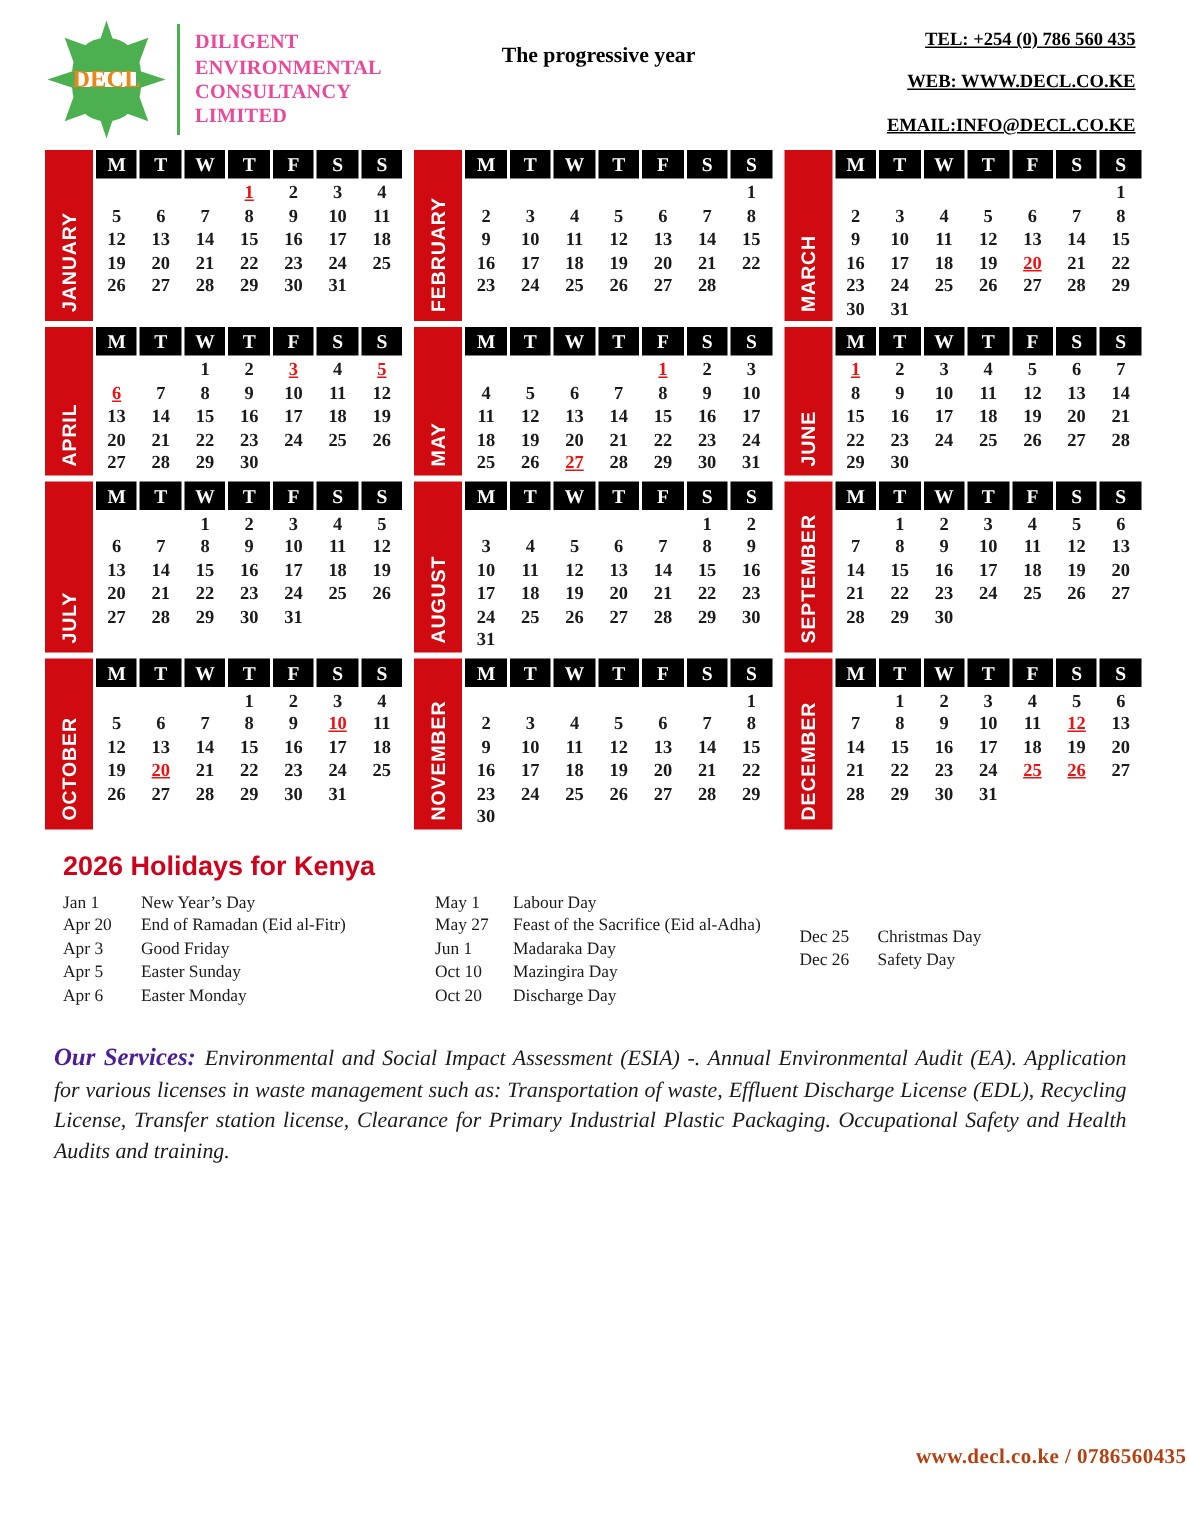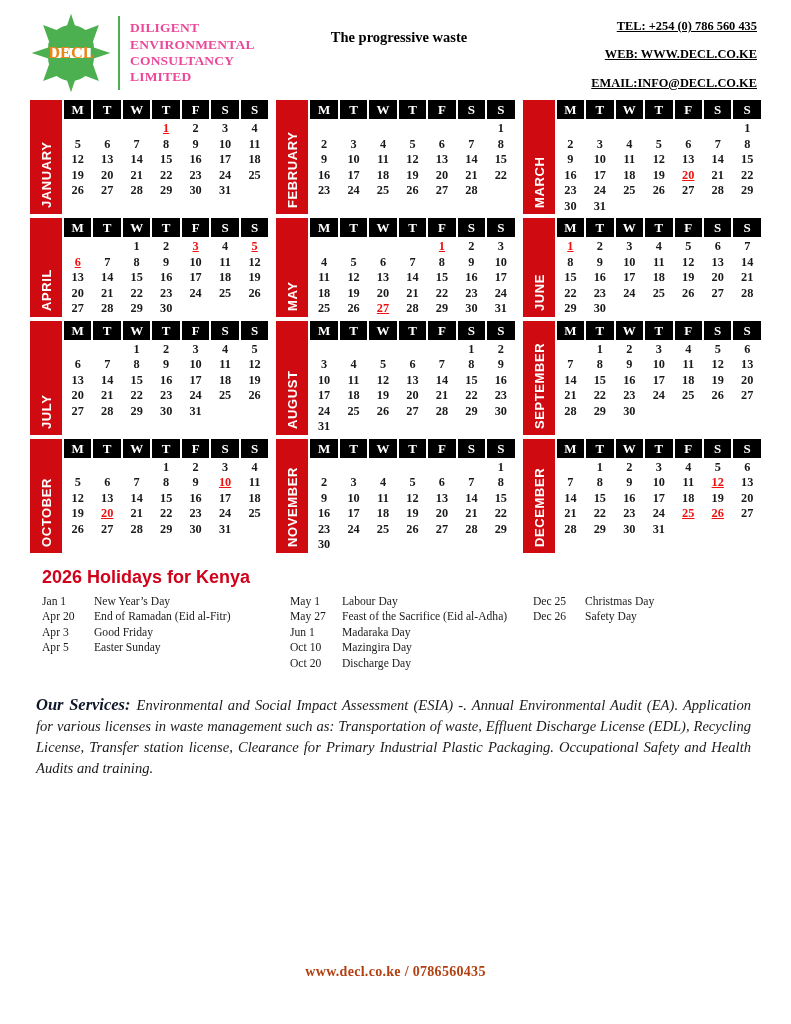--- a/index.html
+++ b/index.html
@@ -171,20 +171,21 @@
     font-weight: bold;
     font-size: 18px;
     margin-bottom: 6px;
   }
   .holidays-cols {
     display: flex;
   }
   .hol-col {
     display: flex;
     flex-direction: column;
+    justify-content: center;
   }
   .hol-col.c1 { flex: 0 0 248px; }
   .hol-col.c2 { flex: 0 0 243px; }
   .hol-col.c3 { flex: 1 1 auto; }
   .hol-item {
     display: flex;
     font-family: "Liberation Serif", serif;
     font-size: 11.6px;
     line-height: 15.5px;
     color: #1a1a1a;
@@ -200,34 +201,34 @@
   .services {
     padding: 22px 40px 0 36px;
     font-family: "Liberation Serif", serif;
     font-style: italic;
     font-size: 14.6px;
     line-height: 1.42;
     text-align: justify;
     color: #1a1a1a;
   }
   .services-label {
-    color: #0f172a;
+    color: #4c1d95;
     font-weight: bold;
     font-style: italic;
     font-size: 16.5px;
     margin-right: 6px;
   }
 
   
   .footer {
     position: absolute;
     left: 0;
     right: 0;
     bottom: 44px;
-    text-align: center;
+    text-align: right;
     color: #b34011;
     font-family: "Liberation Serif", serif;
     font-weight: bold;
     font-size: 14px;
     letter-spacing: .3px;
   }
 </style>
 </head>
 <body>
 
@@ -254,21 +255,21 @@
     <div class="brand-rule"></div>
     <div class="brand-name">
       <div>DILIGENT</div>
       <div>ENVIRONMENTAL</div>
       <div>CONSULTANCY</div>
       <div>LIMITED</div>
     </div>
   </div>
 
   <div class="center-block">
-    <div class="tagline">The progressive waste</div>
+    <div class="tagline">The progressive year</div>
   </div>
 
   <div class="contact-block">
     <div class="contact-line">TEL:  +254 (0) 786 560 435</div>
     <div class="contact-line">WEB: WWW.DECL.CO.KE</div>
     <div class="contact-line">EMAIL:INFO@DECL.CO.KE</div>
   </div>
 
 </div>
 
@@ -1079,20 +1080,24 @@
           <span class="hol-name">End of Ramadan (Eid al-Fitr)</span>
         </div>
         <div class="hol-item">
           <span class="hol-date">Apr 3</span>
           <span class="hol-name">Good Friday</span>
         </div>
         <div class="hol-item">
           <span class="hol-date">Apr 5</span>
           <span class="hol-name">Easter Sunday</span>
         </div>
+        <div class="hol-item">
+          <span class="hol-date">Apr 6</span>
+          <span class="hol-name">Easter Monday</span>
+        </div>
       </div>
       <div class="hol-col c2">
         <div class="hol-item">
           <span class="hol-date">May 1</span>
           <span class="hol-name">Labour Day</span>
         </div>
         <div class="hol-item">
           <span class="hol-date">May 27</span>
           <span class="hol-name">Feast of the Sacrifice (Eid al-Adha)</span>
         </div>

